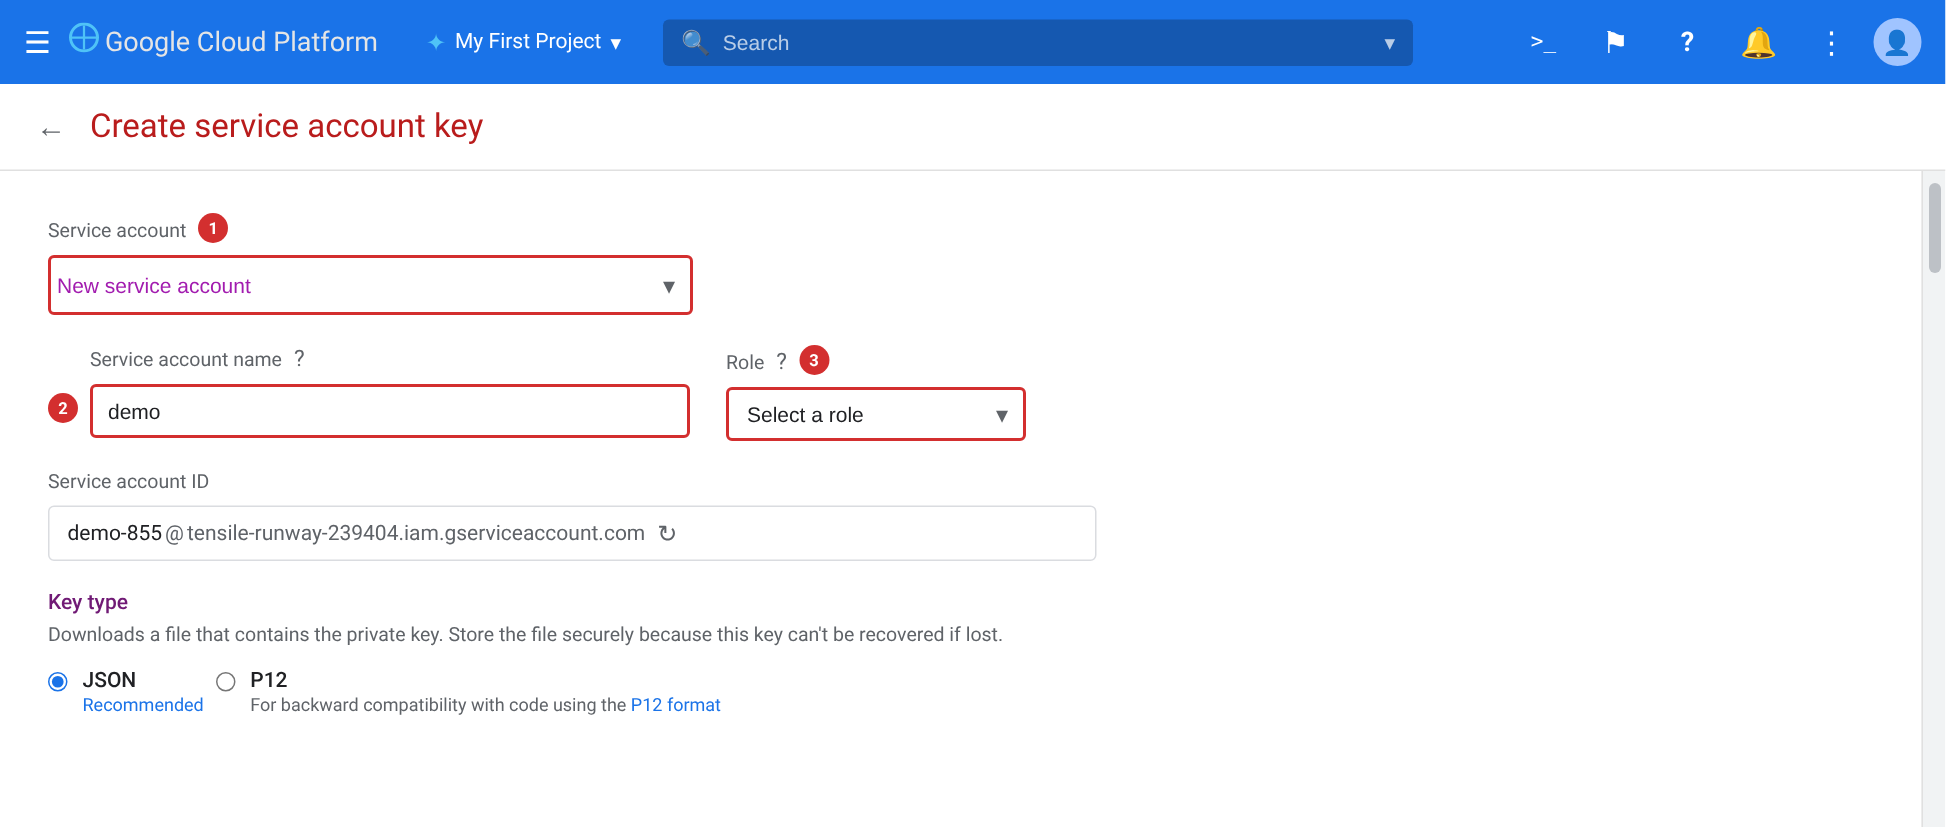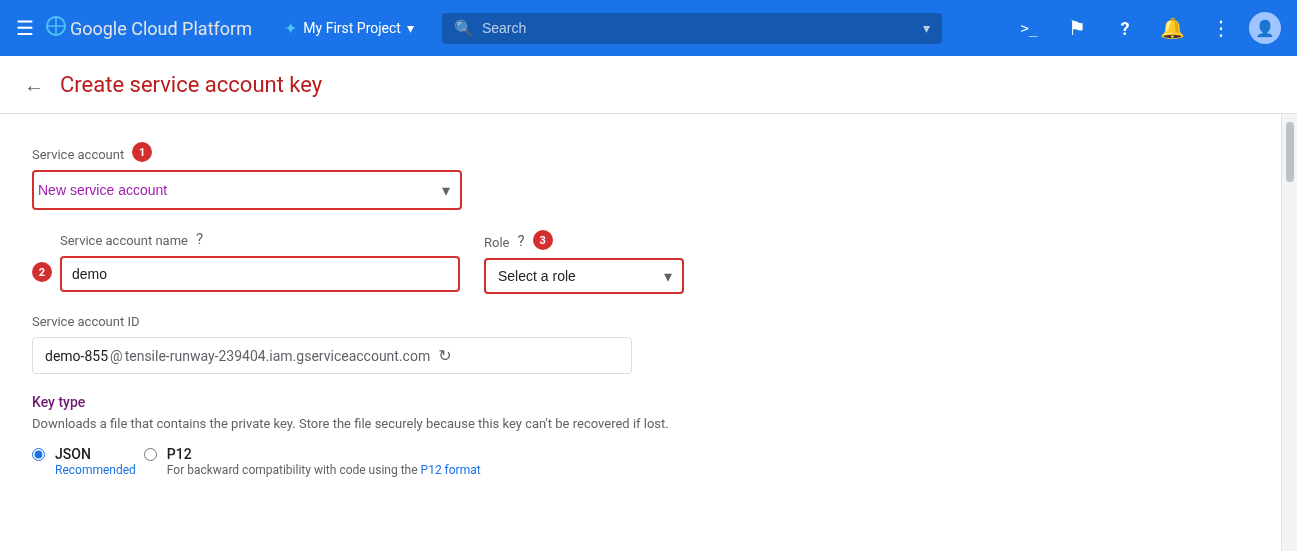--- a/index.html
+++ b/index.html
@@ -122,21 +122,21 @@
       cursor: pointer;
     }
 
     
     .id-field-wrapper {
       border: 1px solid #dadce0;
       border-radius: 4px;
       display: flex;
       align-items: center;
       padding: 8px 12px;
-      width: 600px;
+      width: 699px;
       background: #fff;
     }
     .id-field-left { color: #202124; font-size: 14px; }
     .id-field-at { color: #5f6368; font-size: 14px; margin: 0 2px; }
     .id-field-domain { color: #5f6368; font-size: 14px; }
     .refresh-icon { margin-left: 8px; color: #5f6368; cursor: pointer; font-size: 16px; }
 
     
     .key-type-section { margin-top: 8px; }
     .key-type-title { font-size: 14px; color: #701a75; font-weight: 500; margin-bottom: 4px; }

